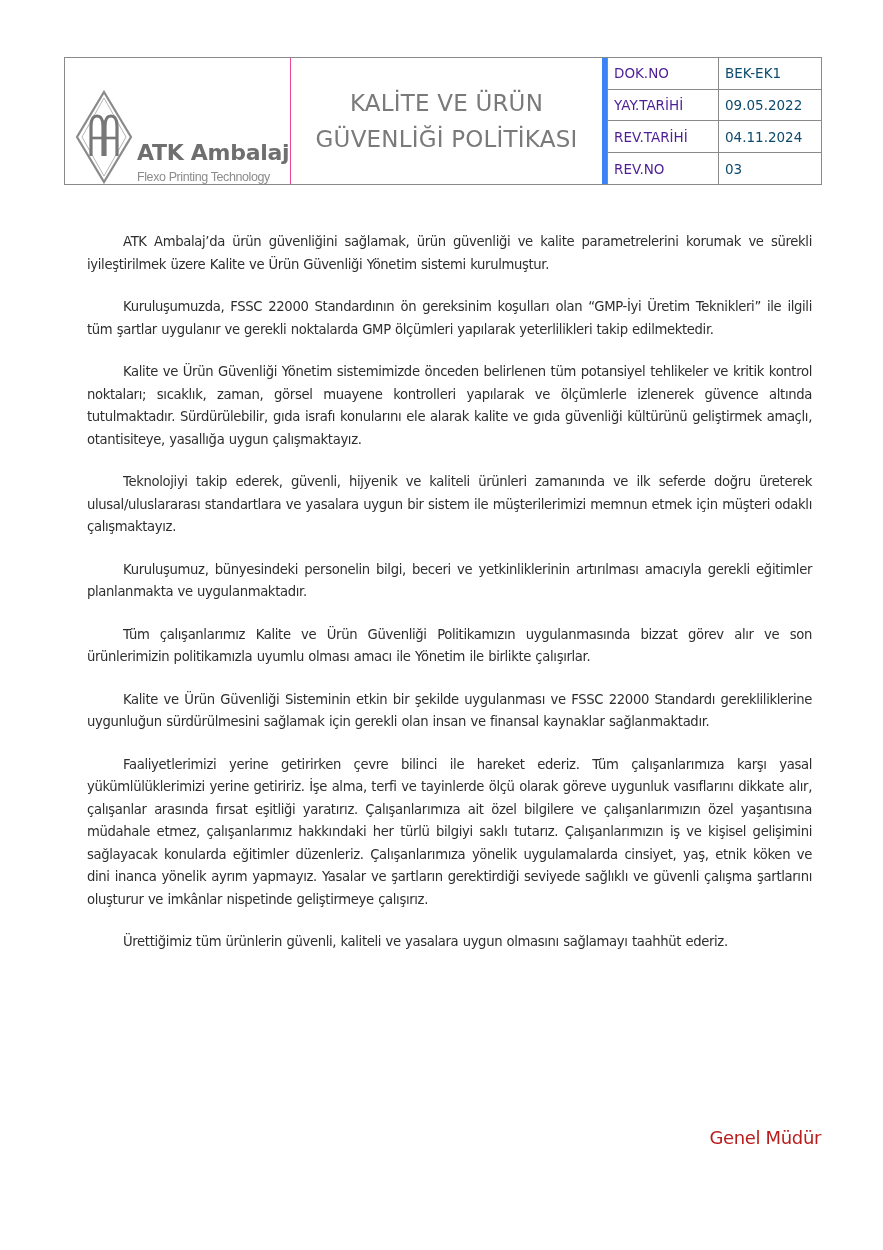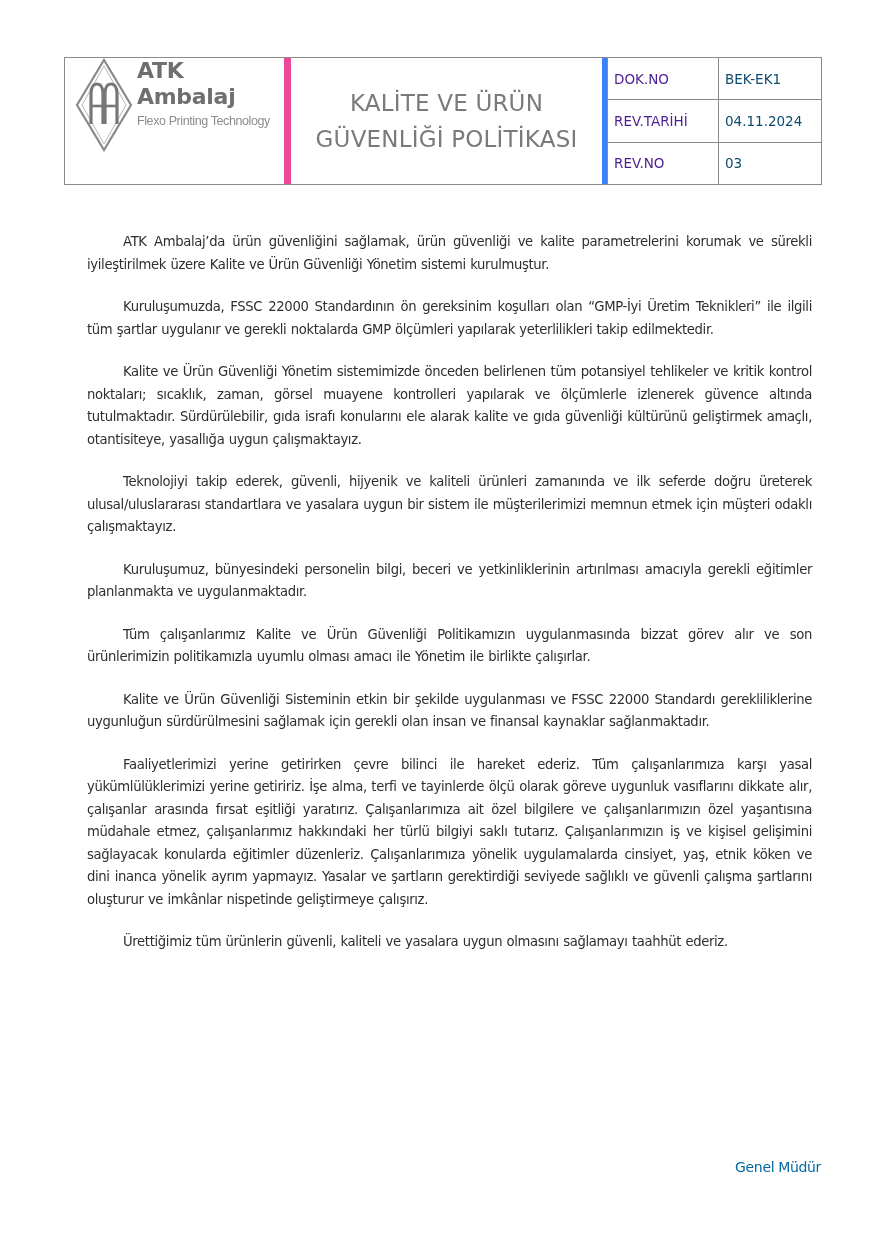--- a/index.html
+++ b/index.html
@@ -1,22 +1,22 @@
 <!DOCTYPE html>
 <html><head>
 <meta charset="utf-8">
 <style>
   html, body { margin: 0; padding: 0; background: #ffffff; }
   body { width: 883px; height: 1250px; position: relative; overflow: hidden;
          font-family: "Liberation Sans", "DejaVu Sans", sans-serif; color: #2b2b2b; }
 
   .header { position: absolute; left: 64px; top: 57px; width: 758px; height: 128px;
             border: 1px solid #8a8a8a; box-sizing: border-box; display: flex; }
-  .logo-cell { width: 226px; height: 100%; border-right: 7px solid #ec4899; box-sizing: border-box;
-               display: flex; align-items: flex-start; padding-left: 10px; }
+  .logo-cell { width: 226px; height: 100%; border-right: 1px solid #ec4899; box-sizing: border-box;
+               display: flex; align-items: flex-end; padding-left: 10px; }
   .logo-mark { width: 58px; height: 94px; flex: 0 0 auto; }
   .logo-text { margin-left: 4px; display: flex; flex-direction: column; }
   .logo-name { font-family: "DejaVu Sans", sans-serif; font-weight: bold; font-size: 22px;
                color: #6f6f6f; letter-spacing: -0.3px; line-height: 26px; }
   .logo-tag { font-family: "Liberation Sans", sans-serif; font-size: 12.5px; color: #8c8c8c;
               letter-spacing: -0.4px; margin-top: 4px; }
 
   .title-cell { width: 316px; height: 100%; border-right: 5px solid #3b82f6; box-sizing: border-box;
                 display: flex; flex-direction: column; align-items: center; justify-content: center; }
   .title-line { font-family: "DejaVu Sans", sans-serif; font-size: 23px; color: #7a7a7a;
@@ -29,21 +29,21 @@
   .meta-table tr:first-child td { border-top: none; }
   .meta-table tr:last-child td { border-bottom: none; }
   .meta-table td.k { font-weight: normal; width: 98px; color: #4c1d95; margin-left: 46px; }
   .meta-table td.v { font-weight: normal; }
   .meta-table td:last-child { border-right: none; }
 
   .body { position: absolute; left: 87px; top: 231px; width: 725px; }
   .para { font-family: "DejaVu Sans", sans-serif; font-size: 13.2px; line-height: 22.5px; color: #2e2e2e;
           text-align: justify; text-indent: 36px; margin: 0 0 20px 0; letter-spacing: -0.35px; word-spacing: 0.5px; }
   .signature { position: absolute; right: 62px; top: 1127px; font-family: "DejaVu Sans", sans-serif;
-               font-size: 14px; color: #0369a1; letter-spacing: -0.35px; margin-top: 32px; }
+               font-size: 18px; color: #b91c1c; letter-spacing: -0.35px; }
 </style>
 </head>
 <body>
 
 <div class="header">
   <div class="logo-cell">
     <svg class="logo-mark" viewBox="0 0 58 94">
       <polygon points="29,2 56,47 29,92 2,47" fill="none" stroke="#8a8a8a" stroke-width="2.2"></polygon>
       <polygon points="29,8 51,47 29,86 7,47" fill="none" stroke="#b5b5b5" stroke-width="1"></polygon>
 
@@ -65,20 +65,24 @@
   </div>
 
   <div class="meta-cell">
     <table class="meta-table">
       <tbody>
           <tr>
         <td class="k">DOK.NO</td>
         <td class="v">BEK-EK1</td>
       </tr>
       <tr>
+        <td class="k">YAY.TARİHİ</td>
+        <td class="v">09.05.2022</td>
+      </tr>
+      <tr>
         <td class="k">REV.TARİHİ</td>
         <td class="v">04.11.2024</td>
       </tr>
       <tr>
         <td class="k">REV.NO</td>
         <td class="v">03</td>
       </tr>
     </tbody>
       </table>
   </div>

